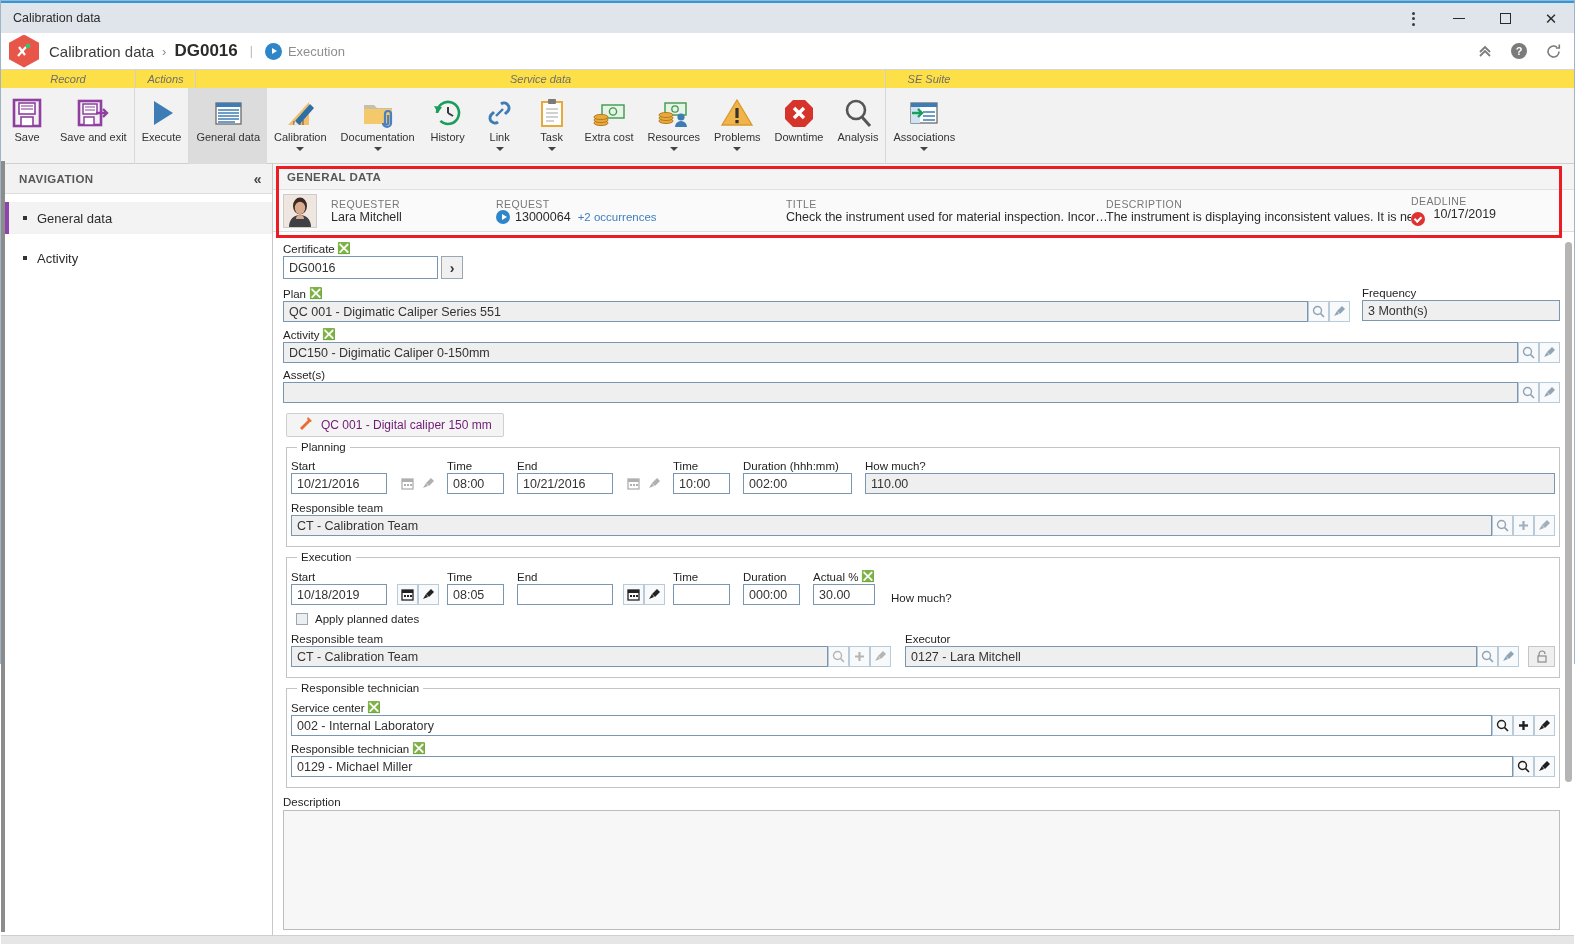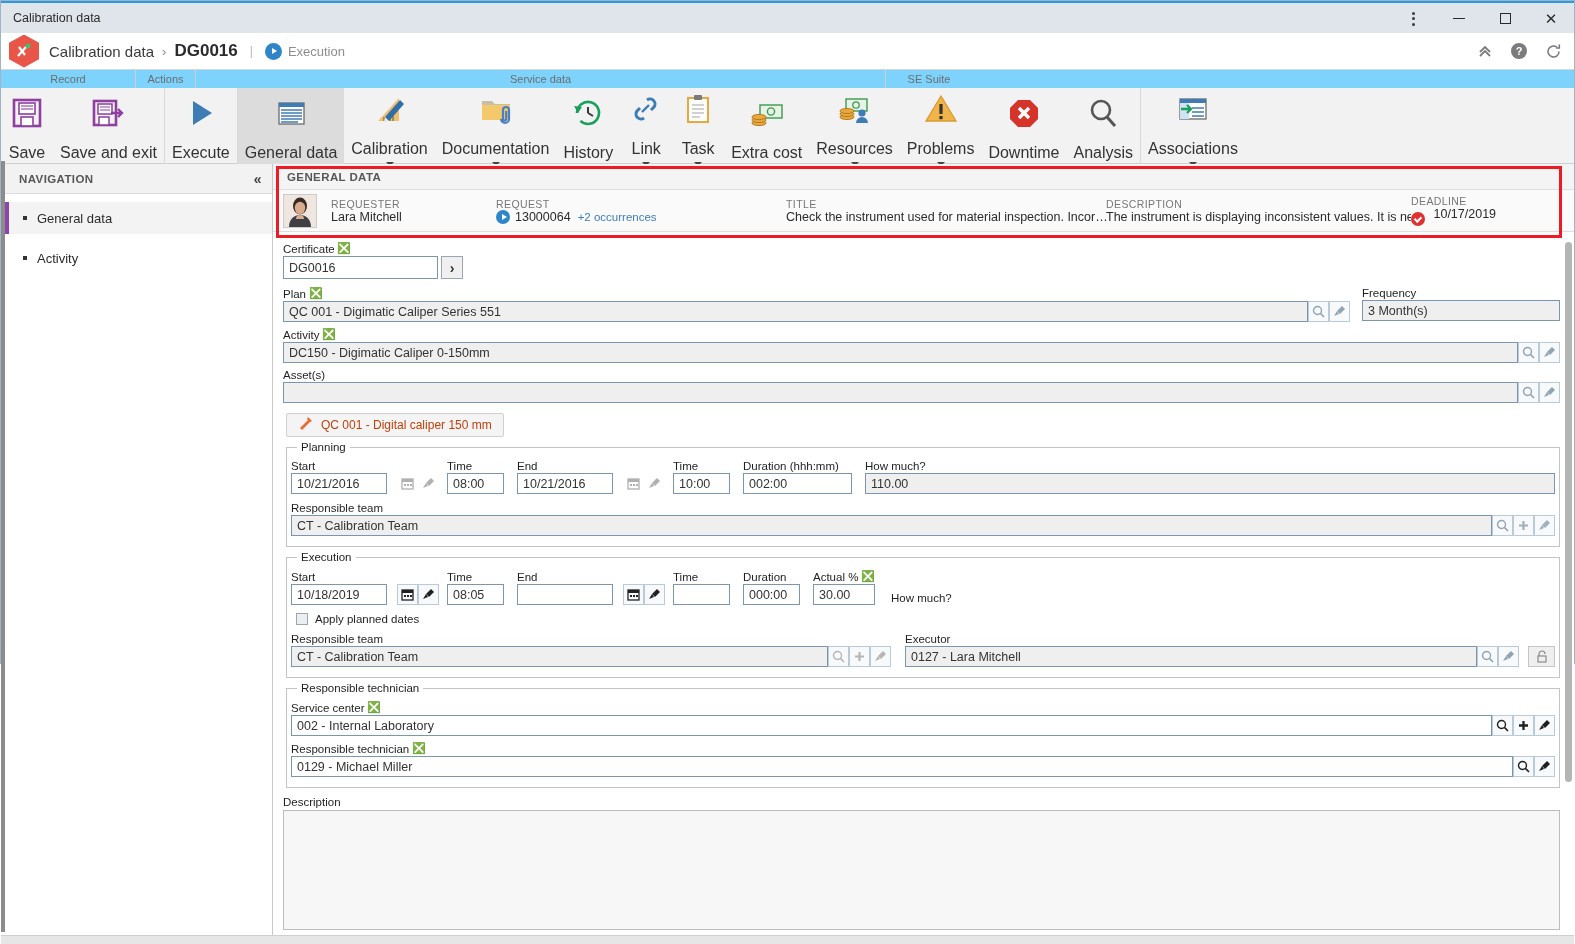--- a/index.html
+++ b/index.html
@@ -42,31 +42,31 @@
   .pipe { margin:0 12px; color:#b6b6b6; }
   .playdot { width:17px; height:17px; border-radius:50%; background:#2e86c8; display:inline-flex; align-items:center; justify-content:center; margin-right:6px; }
   .playdot::after { content:""; border-left:5px solid #fff; border-top:3.5px solid transparent; border-bottom:3.5px solid transparent; margin-left:2px; }
   .phase { color:#8e8e8e; font-size:13px; }
   .hdricons { position:absolute; right:12px; top:0; height:36px; display:flex; align-items:center; gap:18px; }
   .hicon { color:#7b7b7b; cursor:default; display:flex; align-items:center; }
   .helpcirc { width:16px; height:16px; border-radius:50%; background:#7b7b7b; color:#fff; font-size:11px; font-weight:bold; display:flex; align-items:center; justify-content:center; }
 
   
   .ribbon { background:#f2f2f2; border-top:1px solid #d6d6d6; }
-  .ribgroups { display:flex; height:18px; background:#7dd3fc; font-size:11px; color:#6d6d6d; }
+  .ribgroups { display:flex; height:18px; background:#fde047; font-size:11px; color:#6d6d6d;font-style:italic; }
   .rg { display:flex; align-items:center; justify-content:center; border-right:1px solid #cfcfcf; }
   .ribbody { display:flex; height:76px; background:#f2f2f2; border-bottom:1px solid #cfcfcf; }
   .rgbody { display:flex; border-right:1px solid #d9d9d9; height:76px; }
   .rbtn {
     width:auto; min-width:52px; padding:4px 7px 0; display:flex; flex-direction:column;
     align-items:center; cursor:default; position:relative;
   }
   .rbtn.sel { background:#dcdcdc; }
   .rbtn .ico { height:38px; display:flex; align-items:flex-end; justify-content:center; }
-  .rbtn .lbl { font-size:16px; color:#333; margin-top:14px; white-space:nowrap; }
+  .rbtn .lbl { font-size:11px; color:#333; margin-top:1px; white-space:nowrap; }
   .caret { width:0;height:0;border-left:4px solid transparent;border-right:4px solid transparent;border-top:4px solid #444; margin-top:4px; }
 
   
   .body { display:flex; height:771px; }
   .navpane { width:268px; border-right:1px solid #c9c9c9; background:#fff; }
   .navhdr { height:30px; background:#f2f2f2; display:flex; align-items:center; justify-content:space-between;
             padding:0 10px 0 14px; border-bottom:1px solid #dcdcdc; }
   .navhdr span { font-size:11.5px; font-weight:bold; color:#575757; letter-spacing:.4px; }
   .navhdr .collapse { font-size:14px; color:#444; cursor:default; }
   .navitem { height:32px; display:flex; align-items:center; padding-left:18px; position:relative; font-size:13px; color:#2b2b2b; cursor:default; }
@@ -102,21 +102,21 @@
   }
   .fld.white { background:#fff; }
   .iconbtn { width:21px; height:21px; border:1px solid #b9cbd9; background:#f7f9fb; display:flex; align-items:center; justify-content:center; cursor:default; }
   .iconbtn.plain { border:1px solid transparent; background:transparent; }
   .grpbox { border:1px solid #c4c4c4; margin:10px 0 8px 3px; padding:12px 4px 10px; position:relative; }
   .grpbox > .cap { position:absolute; top:-7px; left:10px; background:#fff; padding:0 4px; font-size:11.5px; color:#1f1f1f; }
   .col { display:flex; flex-direction:column; margin-right:8px; }
   .chk { width:12px; height:12px; border:1px solid #9aa7b3; background:#eceff1; display:inline-block; margin-right:7px; vertical-align:-2px; }
   .chkrow { display:flex; align-items:center; font-size:11.5px; color:#1f1f1f; margin:8px 0 8px 5px; }
   .chip { display:inline-flex; align-items:center; gap:8px; border:1px solid #cfcfcf; background:#f4f4f4;
-          height:24px; padding:0 11px; font-size:12px; color:#c2410c; border-radius:2px; }
+          height:24px; padding:0 11px; font-size:12px; color:#701a75; border-radius:2px; }
   .nextbtn { width:22px; height:23px; border:1px solid #9aa7b3; background:#f0f0f0; display:flex; align-items:center; justify-content:center; font-size:14px; font-weight:bold; color:#333; cursor:default; }
   .descbox { border:1px solid #bdbdbd; background:#f7f7f7; height:120px; margin-top:2px; }
   .vscroll { position:absolute; right:2px; top:78px; width:7px; height:575px; }
   .vthumb { width:7px; background:#b5b5b5; border-radius:4px; height:540px; }
   .lockbtn { width:27px; height:21px; border:1px solid #c6c6c6; background:#efefef; display:flex; align-items:center; justify-content:center; }
   .statusbar { height:14px; background:#e6e6e6; border-top:1px solid #cfcfcf; }
   .leftstrip { position:absolute; left:0; top:0; width:4px; bottom:0; background:#8c8c8c; }
 </style>
 </head>
 <body>

